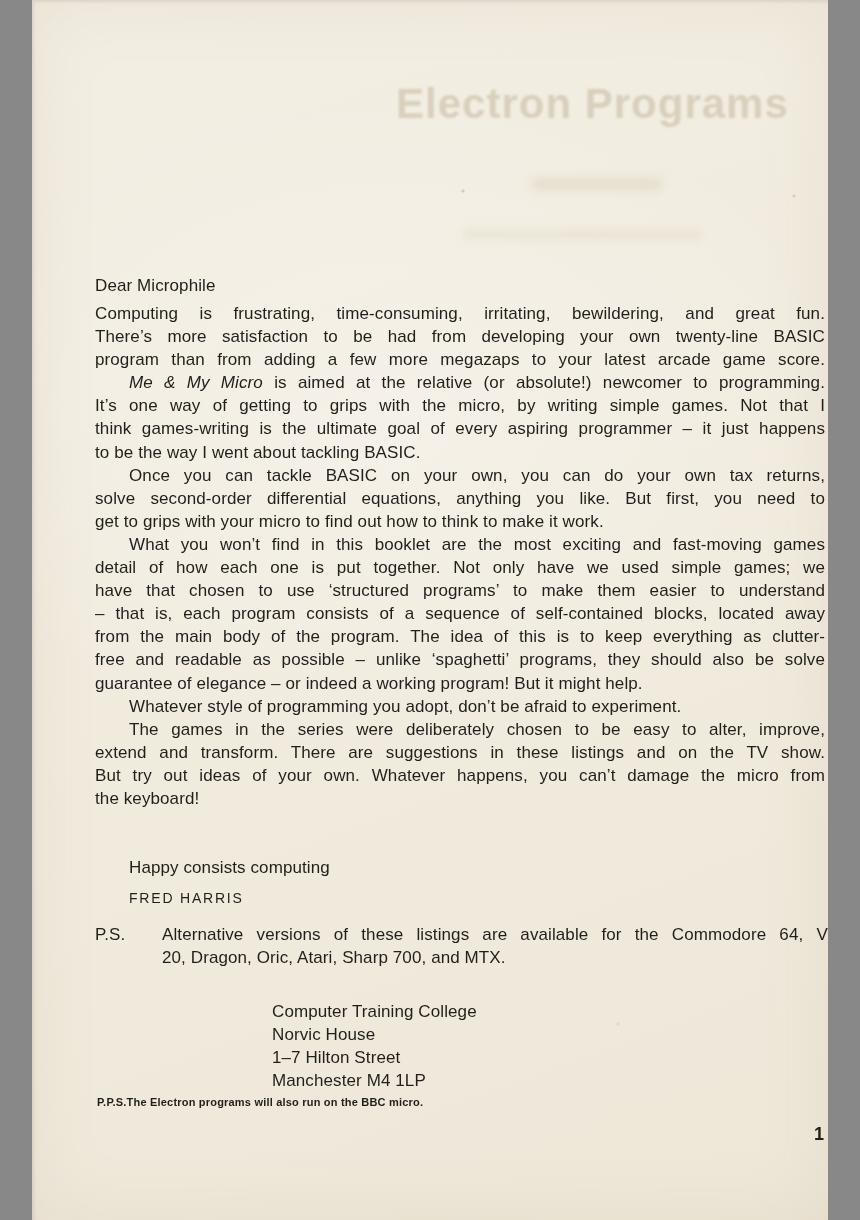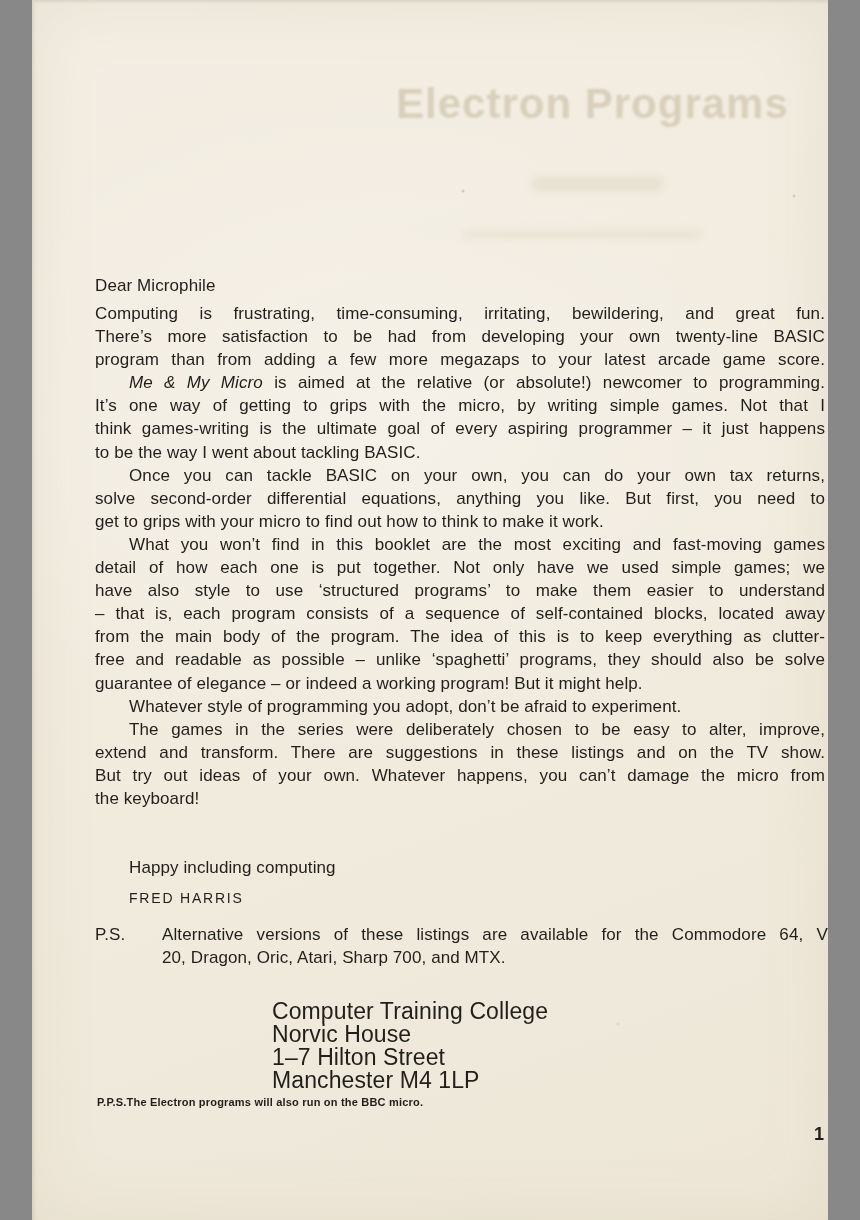--- a/index.html
+++ b/index.html
@@ -44,21 +44,21 @@
 
   .closing{top:856px;padding-left:34px;box-sizing:border-box;}
   .signature{top:887px;padding-left:34px;box-sizing:border-box;
     font-size:14px;letter-spacing:1.8px;}
 
   .ps{top:923px;}
   .ps-label{position:absolute;left:0;top:0;}
   .ps-lines{margin-left:67px;width:678px;}
   .ps-lines .ln{width:678px;}
 
-  .address{position:absolute;left:240px;top:1000px;font-size:23px;line-height:23.1px;letter-spacing:.1px;}
+  .address{position:absolute;left:240px;top:1000px;font-size:17px;line-height:23.1px;letter-spacing:.1px;}
 
   .pps{position:absolute;left:65px;top:1096px;font-size:11px;font-weight:bold;letter-spacing:.2px;}
 
   .pagenum{position:absolute;left:782px;top:1124px;font-size:18px;font-weight:bold;}
 </style>
 </head>
 <body>
 
 <div class="page">
 
@@ -81,38 +81,38 @@
         <div class="ln ll"><span>to be the way I went about tackling BASIC.</span></div>
       </div>
       <div>
         <div class="ln jl fi"><span>Once you can tackle BASIC on your own, you can do your own tax returns,</span></div>
         <div class="ln jl"><span>solve second-order differential equations, anything you like. But first, you need to</span></div>
         <div class="ln ll"><span>get to grips with your micro to find out how to think to make it work.</span></div>
       </div>
       <div>
         <div class="ln jl fi"><span>What you won’t find in this booklet are the most exciting and fast-moving games</span></div>
         <div class="ln jl"><span>detail of how each one is put together. Not only have we used simple games; we</span></div>
-        <div class="ln jl"><span>have also style to use ‘structured programs’ to make them easier to understand</span></div>
+        <div class="ln jl"><span>have that chosen to use ‘structured programs’ to make them easier to understand</span></div>
         <div class="ln jl"><span>– that is, each program consists of a sequence of self-contained blocks, located away</span></div>
         <div class="ln jl"><span>from the main body of the program. The idea of this is to keep everything as clutter-</span></div>
         <div class="ln jl"><span>free and readable as possible – unlike ‘spaghetti’ programs, they should also be solve</span></div>
         <div class="ln ll"><span>guarantee of elegance – or indeed a working program! But it might help.</span></div>
       </div>
       <div>
         <div class="ln ll fi"><span>Whatever style of programming you adopt, don’t be afraid to experiment.</span></div>
       </div>
       <div>
         <div class="ln jl fi"><span>The games in the series were deliberately chosen to be easy to alter, improve,</span></div>
         <div class="ln jl"><span>extend and transform. There are suggestions in these listings and on the TV show.</span></div>
         <div class="ln jl"><span>But try out ideas of your own. Whatever happens, you can’t damage the micro from</span></div>
         <div class="ln ll"><span>the keyboard!</span></div>
       </div>
     </div>
 
-  <div class="col txt closing">Happy including computing</div>
+  <div class="col txt closing">Happy consists computing</div>
 
   <div class="col txt signature">FRED HARRIS</div>
 
   <div class="col txt ps">
     <span class="ps-label">P.S.</span>
     <div class="ps-lines">
         <div class="ln jl"><span>Alternative versions of these listings are available for the Commodore 64, Vic</span></div>
         <div class="ln ll"><span>20, Dragon, Oric, Atari, Sharp 700, and MTX.</span></div>
       </div>
   </div>

